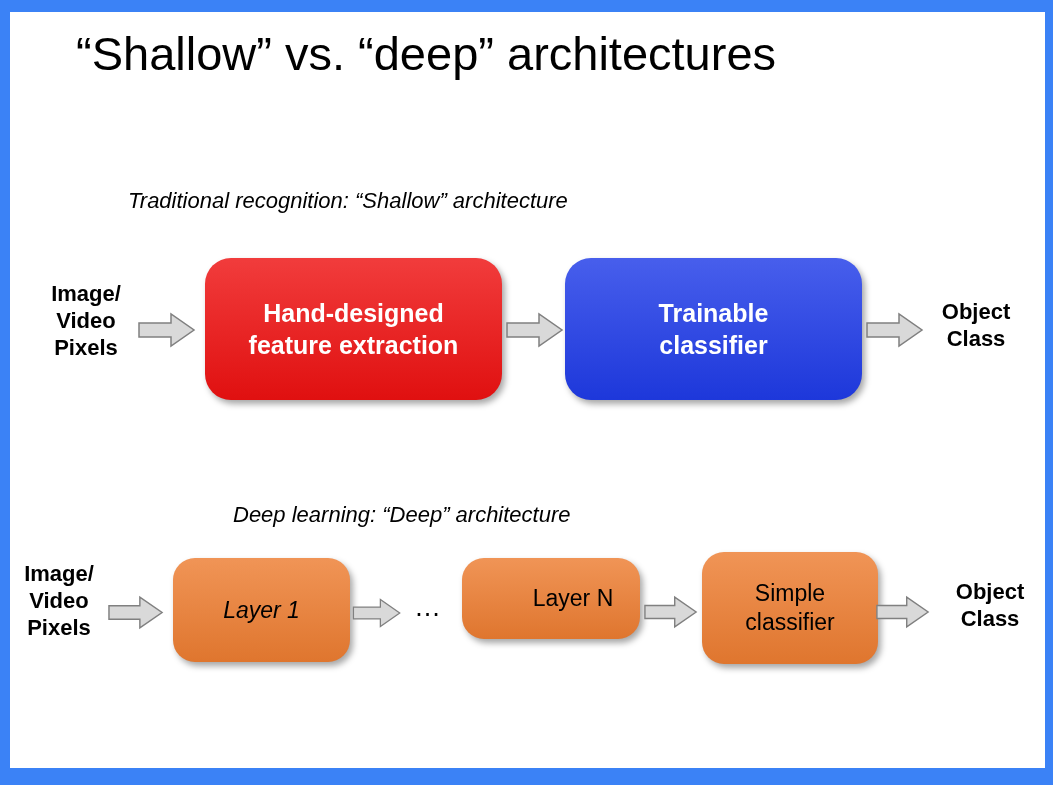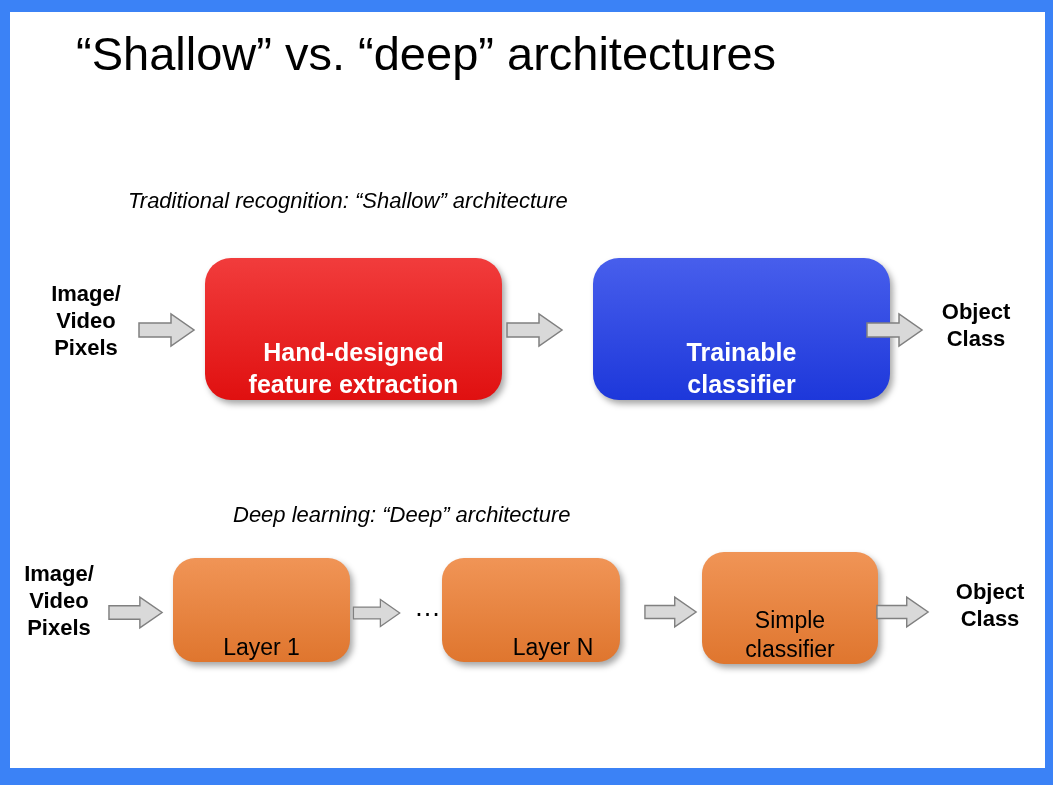--- a/index.html
+++ b/index.html
@@ -44,21 +44,21 @@
     font-weight: bold;
     color: #000;
     text-align: center;
     line-height: 27px;
     white-space: pre-line;
   }
 
   .box {
     position: absolute;
     display: flex;
-    align-items: flex-end;
+    align-items: center;
     justify-content: center;
     text-align: center;
     border-radius: 26px;
     box-shadow: 3px 4px 6px rgba(0,0,0,0.35);
     background-image: linear-gradient(rgba(255,255,255,0.18), rgba(0,0,0,0.06));
   }
   .box .box-label { white-space: pre-line; }
 
   .box-big {
     width: 297px; height: 142px; top: 246px;
@@ -97,23 +97,23 @@
   .s-arrow1 { left: 128px; top: 299px; }
   .s-box1   { left: 195px; }
   .s-arrow2 { left: 496px; top: 299px; }
   .s-box2   { left: 555px; }
   .s-arrow3 { left: 856px; top: 299px; }
   .s-output { left: 918px; top: 286px; width: 96px; }
 
   
   .d-input  { left: 0px;   top: 548px; width: 98px; }
   .d-arrow1 { left: 98px;  top: 582px; }
-  .d-box1   { left: 163px; top: 546px; width: 177px; height: 104px; }
+  .d-box1   { left: 163px; top: 546px; width: 177px; height: 104px; font-style: italic; }
   .d-arrow2 { left: 342px; top: 585px; }
-  .d-box2   { left: 432px; top: 546px; width: 178px; height: 104px; padding-left: 44px; }
+  .d-box2   { left: 452px; top: 546px; width: 178px; height: 81px; padding-left: 44px; }
   .d-arrow3 { left: 634px; top: 582px; }
   .d-box3   { left: 692px; top: 540px; width: 176px; height: 112px; }
   .d-arrow4 { left: 866px; top: 582px; }
   .d-output { left: 930px; top: 566px; width: 100px; }
 </style>
 </head>
 <body>
 
 <div class="frame">
   <div class="slide">
@@ -136,21 +136,21 @@
       <span class="box-label">Hand-designed
 feature extraction</span>
     </div>
 
     <span class="arrow s-arrow2">
       <svg width="58" height="38" viewBox="0 0 58 38" xmlns="http://www.w3.org/2000/svg">
         <polygon points="1,12 33,12 33,3 56,19 33,35 33,26 1,26" fill="#d9d9d9" stroke="#808080" stroke-width="1.5"></polygon>
       </svg>
     </span>
 
-    <div class="box box-big s-box2" style="background-color: rgb(31, 59, 232); margin-left: 28px;">
+    <div class="box box-big s-box2" style="background-color: rgb(31, 59, 232);">
       <span class="box-label">Trainable
 classifier</span>
     </div>
 
     <span class="arrow s-arrow3">
       <svg width="58" height="38" viewBox="0 0 58 38" xmlns="http://www.w3.org/2000/svg">
         <polygon points="1,12 33,12 33,3 56,19 33,35 33,26 1,26" fill="#d9d9d9" stroke="#808080" stroke-width="1.5"></polygon>
       </svg>
     </span>
 

